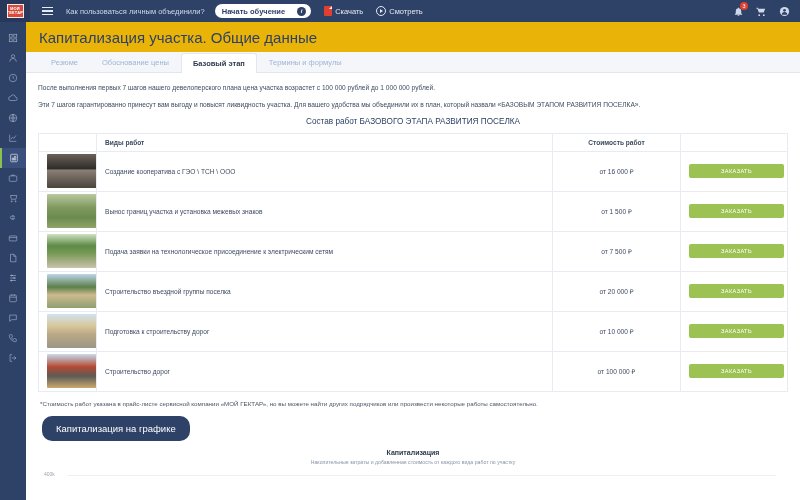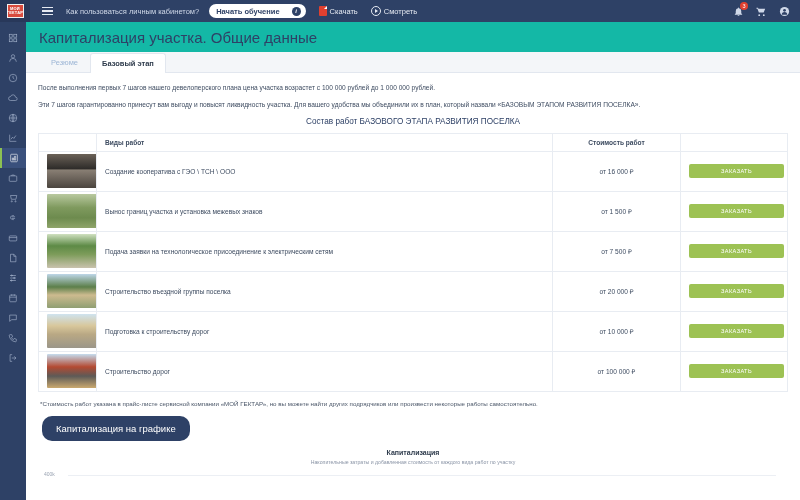--- a/index.html
+++ b/index.html
@@ -79,21 +79,21 @@
   }
   .side-item {
     width: 26px; height: 20px; display: flex; align-items: center; justify-content: center;
     cursor: pointer;
   }
   .side-item.active { background: #3a507c; border-left: 2px solid #8cc152; }
   .side-item svg { width: 10px; height: 10px; stroke: #aebcd4; fill: none; stroke-width: 1.4; }
   .side-item.active svg { stroke: #ffffff; }
 
   
-  .main { flex: 1; background: #14b8a6; overflow: hidden; position: relative; }
+  .main { flex: 1; background: #eab308; overflow: hidden; position: relative; }
   .page-title {
     font-size: 15px; color: #2e4166; font-weight: normal;
     padding: 7px 0 6px 13px;
   }
   .tabs {
     display: flex; gap: 0; padding-left: 13px; align-items: flex-end;
     border-bottom: 1px solid #e2e7ef; background: #f4f6f9; text-align: center;
   }
   .tab {
     font-size: 7.5px; color: #9db6d6; padding: 5px 11px 5px 11px; cursor: pointer;
@@ -164,21 +164,21 @@
       <div class="logo-mark">
         <span>МОЙ</span>
         <span>ГЕКТАР</span>
       </div>
     </div>
     <div class="hamburger">
         <i></i>
         <i></i>
         <i></i>
       </div>
-    <div class="topbar-link">Как пользоваться личным кабинетом?</div>
+    <div class="topbar-link">Как пользоваться личным объединили?</div>
     <div class="start-btn">
       <span>Начать обучение</span>
       <span class="info-dot">i</span>
     </div>
     <div class="dl-group">
       <span class="pdf-ico"></span>
       <span class="dl-label">Скачать</span>
     </div>
     <div class="dl-group">
       <span class="play-ico"></span>
@@ -313,21 +313,23 @@
             <path d="M15 8l4 4-4 4M9 12h10"></path>
           </svg>
       </div>
     </div>
 
     <div class="main">
       <div class="page-title">Капитализация участка. Общие данные</div>
 
       <div class="tabs">
         <div class="tab">Резюме</div>
+        <div class="tab">Обоснование цены</div>
         <div class="tab active">Базовый этап</div>
+        <div class="tab">Термины и формулы</div>
       </div>
 
       <div class="content-card">
         <p class="intro-p">После выполнения первых 7 шагов нашего девелоперского плана цена участка возрастет с 100 000 рублей до 1 000 000 рублей.</p>
         <p class="intro-p">Эти 7 шагов гарантированно принесут вам выгоду и повысят ликвидность участка. Для вашего удобства мы объединили их в план, который назвали «БАЗОВЫМ ЭТАПОМ РАЗВИТИЯ ПОСЕЛКА».</p>
 
         <div class="section-title">Состав работ БАЗОВОГО ЭТАПА РАЗВИТИЯ ПОСЕЛКА</div>
 
         <table class="works">
           <thead>

